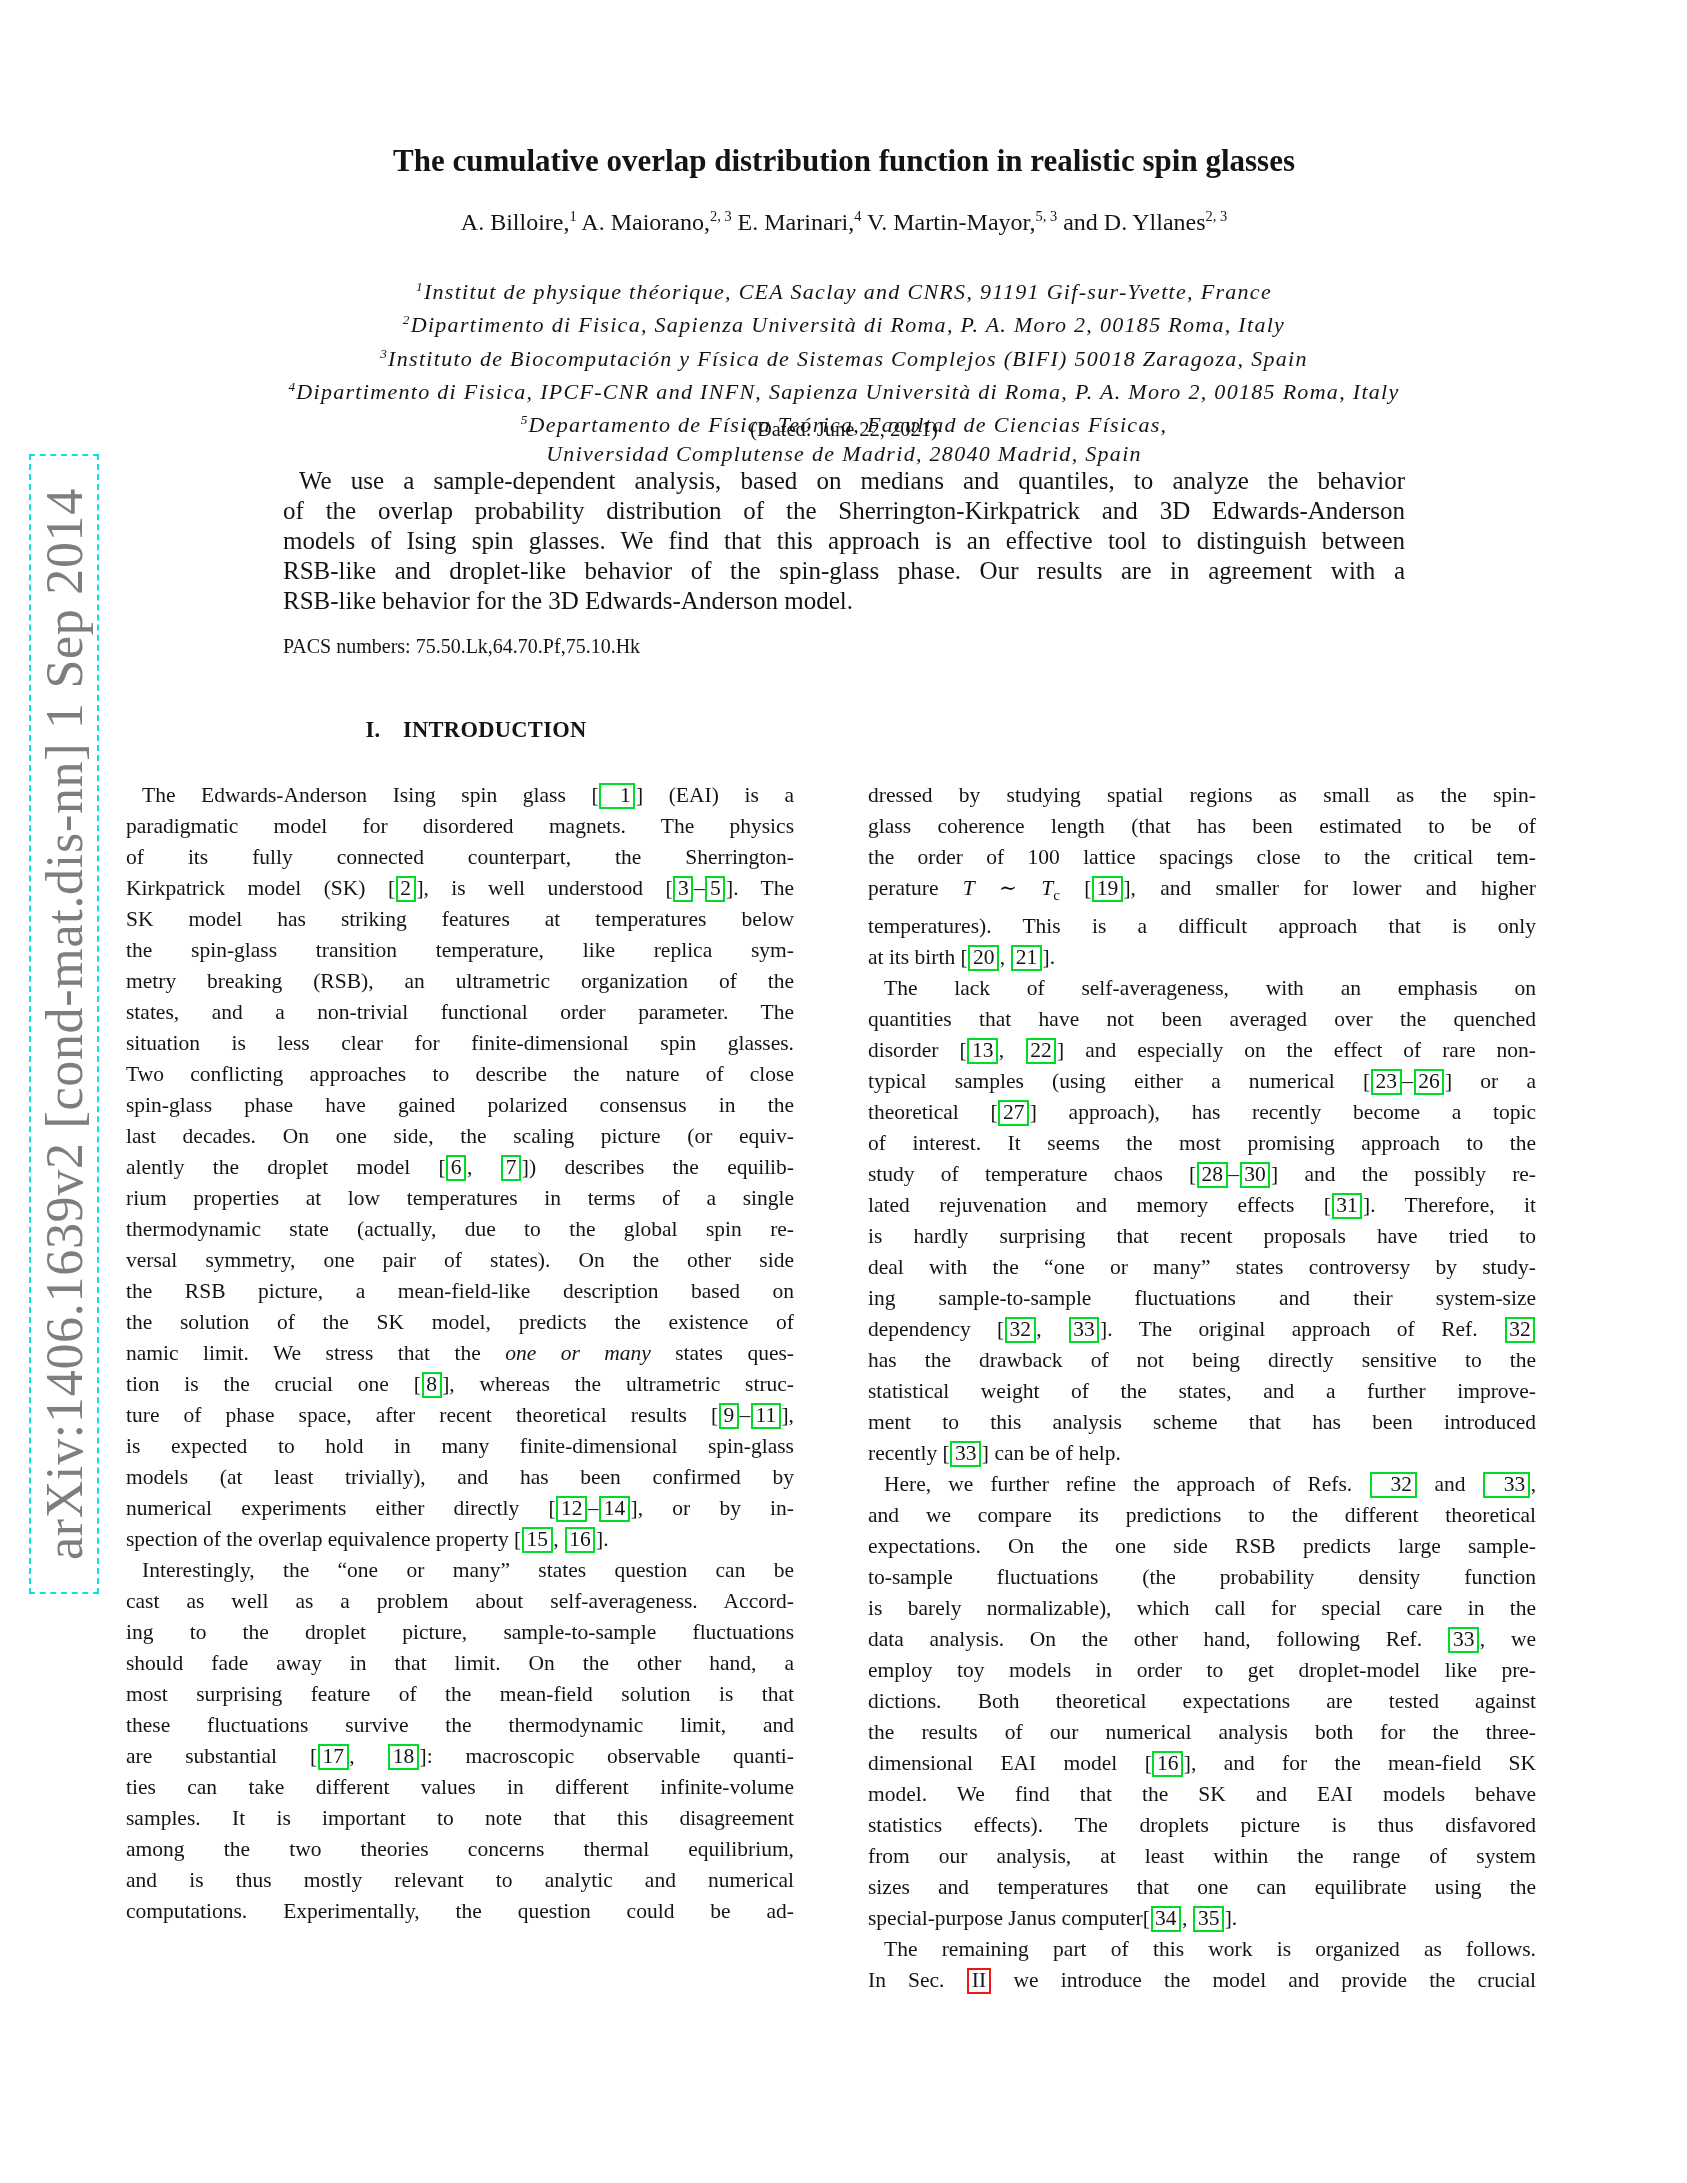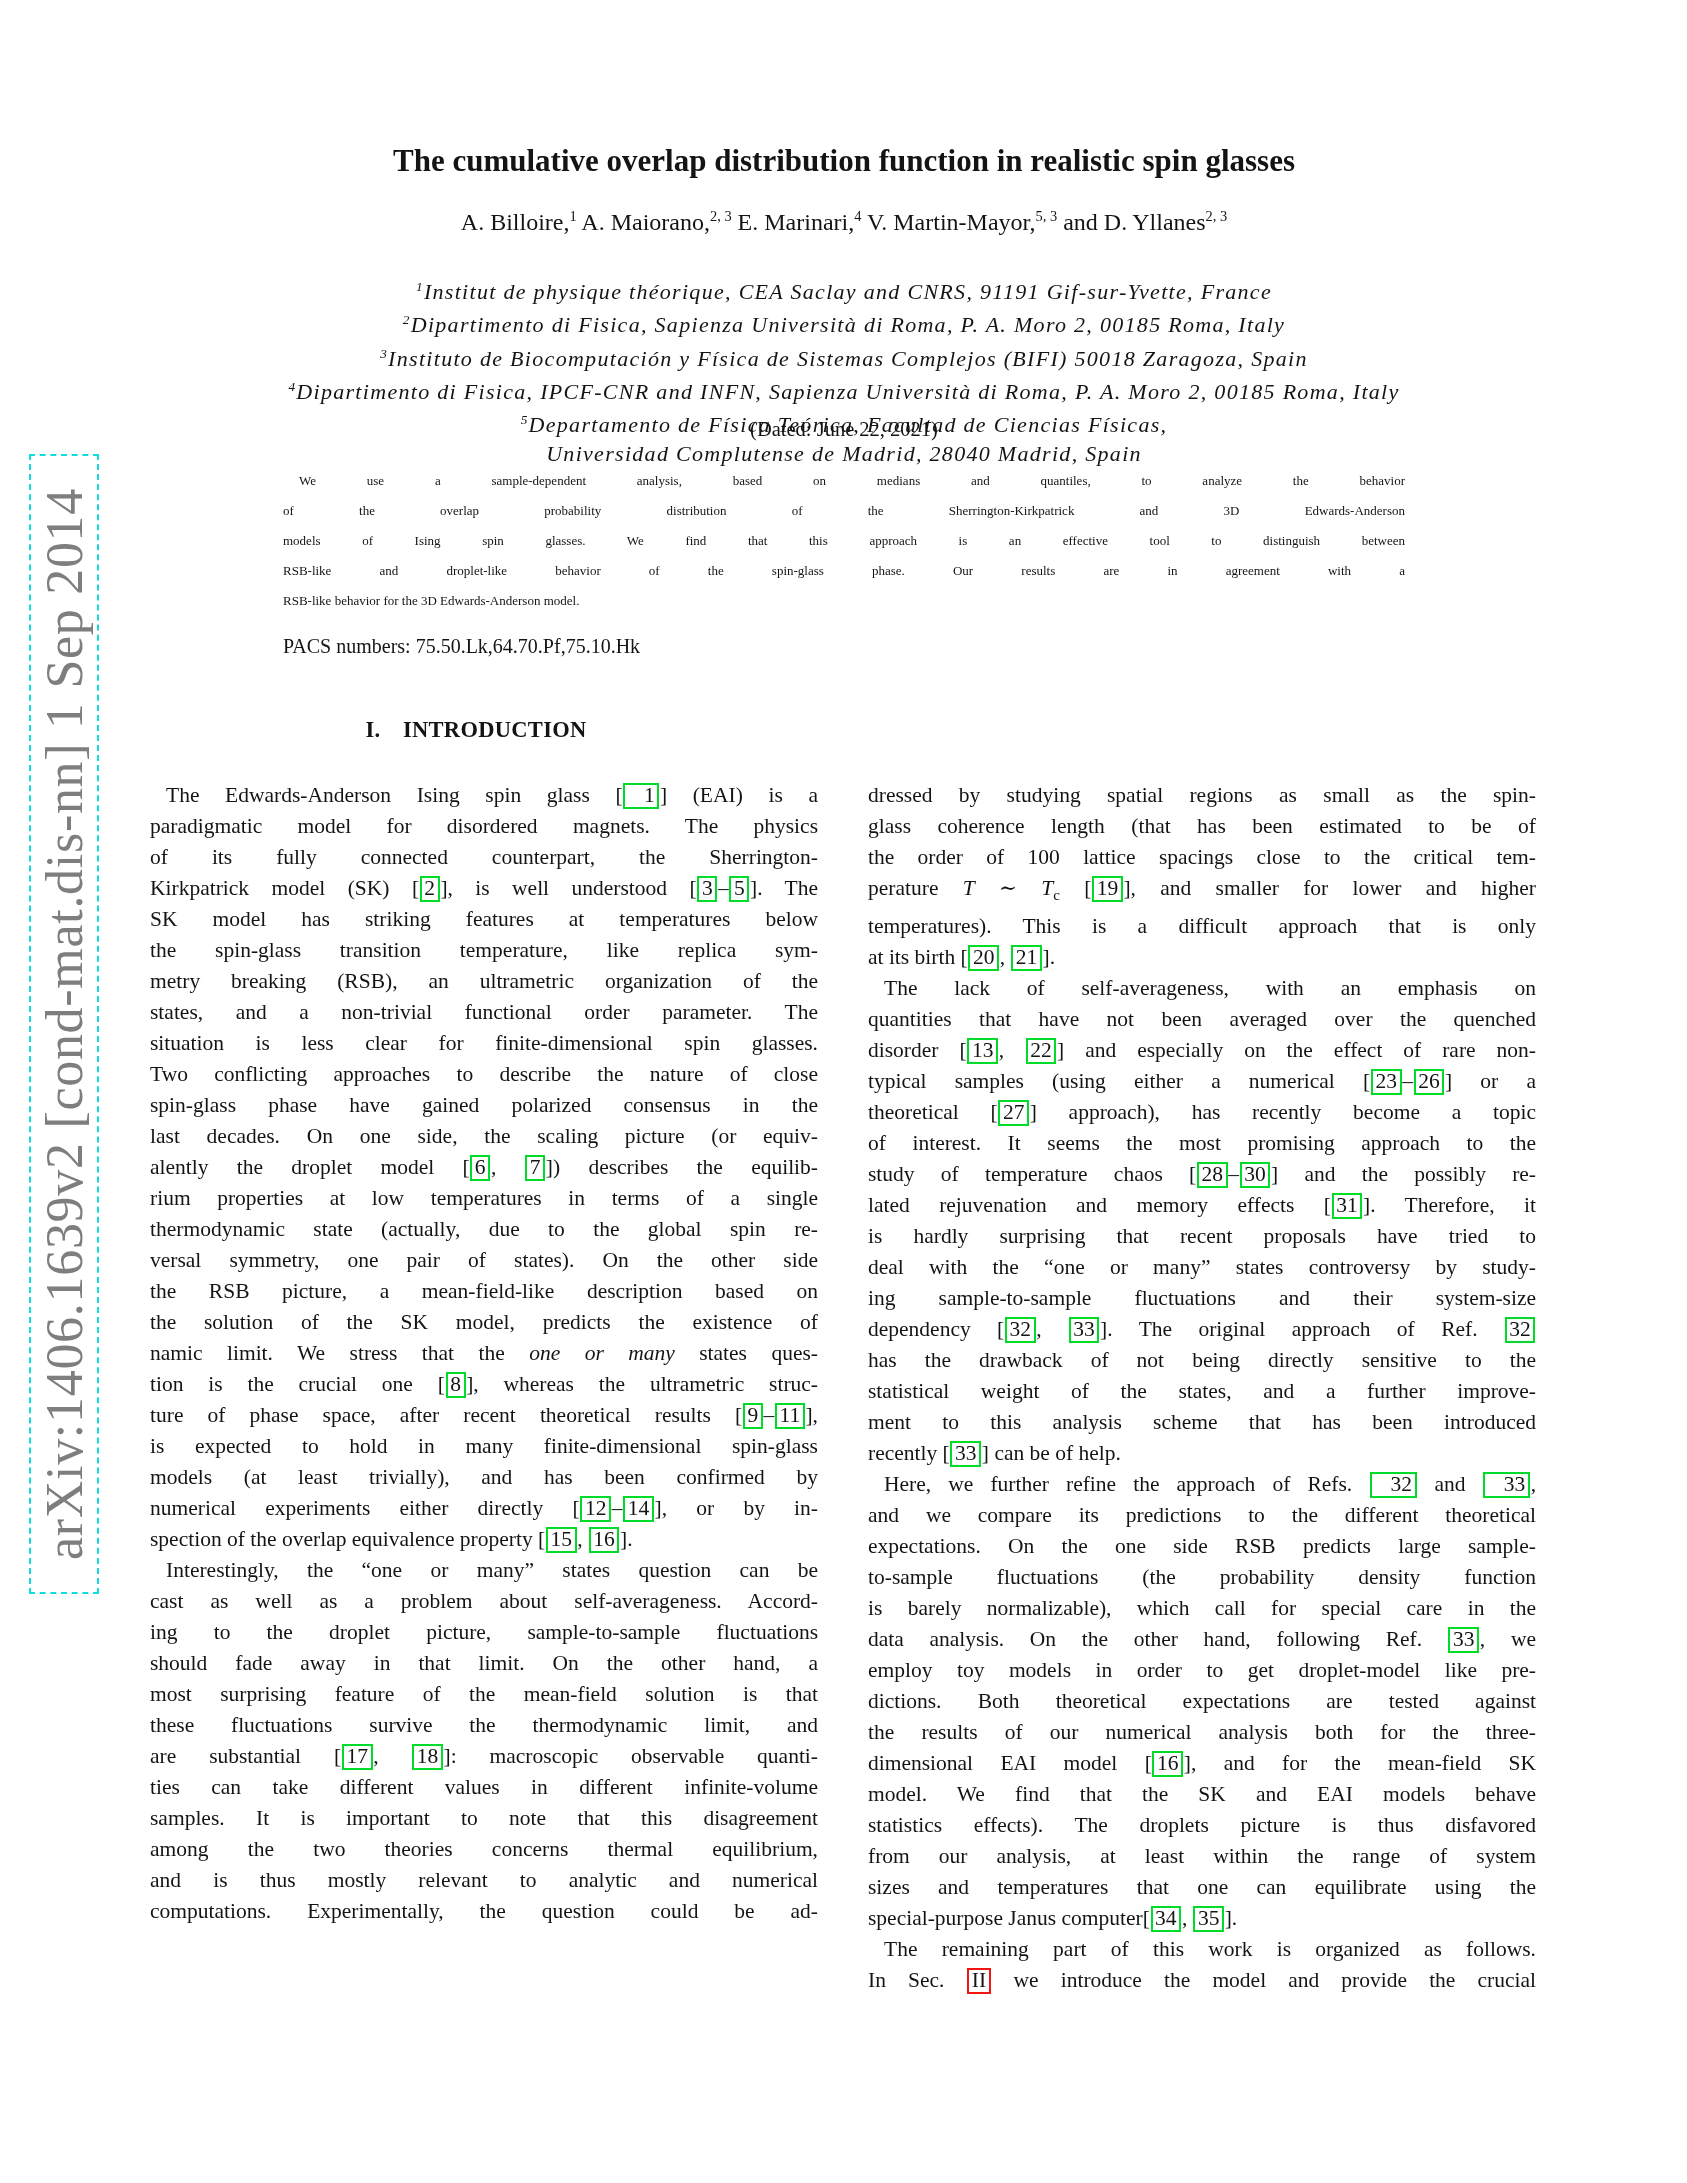--- a/index.html
+++ b/index.html
@@ -22,31 +22,31 @@
              font-size:31px; font-weight:bold; }
   .authors { position:absolute; top:208px; left:0; width:1688px; text-align:center; font-size:24px; }
   .authors sup { font-size:0.60em; }
   .affils  { position:absolute; top:246px; left:0; width:1688px; text-align:center;
              font-style:italic; font-size:22px; line-height:28px; letter-spacing:1.3px;margin-top:27px; }
   .affils sup { font-size:0.60em; }
   .dated   { position:absolute; top:418px; left:0; width:1688px; text-align:center; font-size:20.5px; }
 
   
   .abstract { position:absolute; left:283px; top:466px; width:1122px;
-              font-size:13px; line-height:30px; }
+              font-size:25px; line-height:30px; }
   .pacs     { position:absolute; left:283px; top:635px; font-size:20px; }
 
   
   .sec-head { position:absolute; left:142px; top:717px; width:668px; text-align:center;
               font-weight:bold; font-size:22.5px; letter-spacing:0.3px; }
   .sec-title { margin-left:22.5px; }
 
   
   .col { position:absolute; top:780px; width:668px; font-size:21.5px; line-height:31px; }
-  .col-left  { left:150px; }
+  .col-left  { left:126px; }
   .col-right { left:868px; }
   .para { margin:0; }
 
   .jline { text-align:justify; text-align-last:justify; white-space:nowrap; }
   .jline.jlast  { text-align-last:left; }
   .jline.indent { text-indent:16px; }
 
   
   .cite, .secref {
     display:inline-block; line-height:1.02; padding:0 2.6px; margin:0 0.7px;

